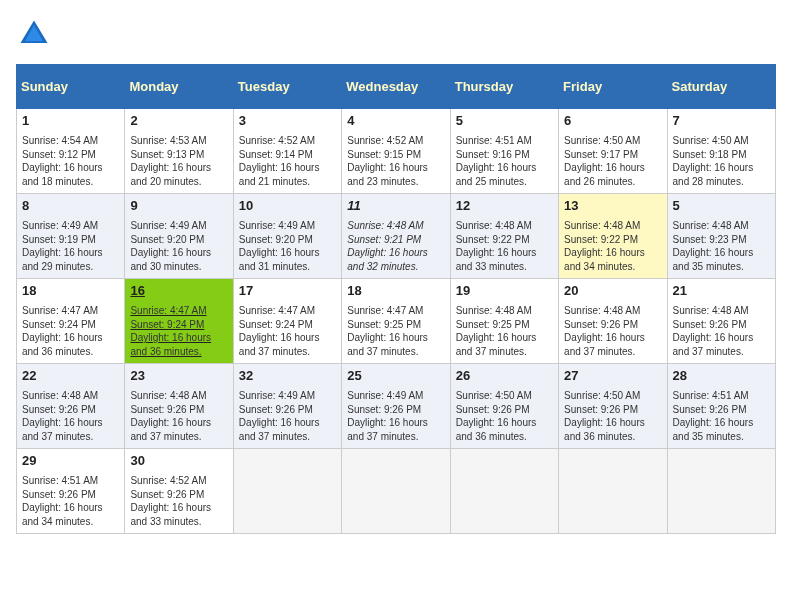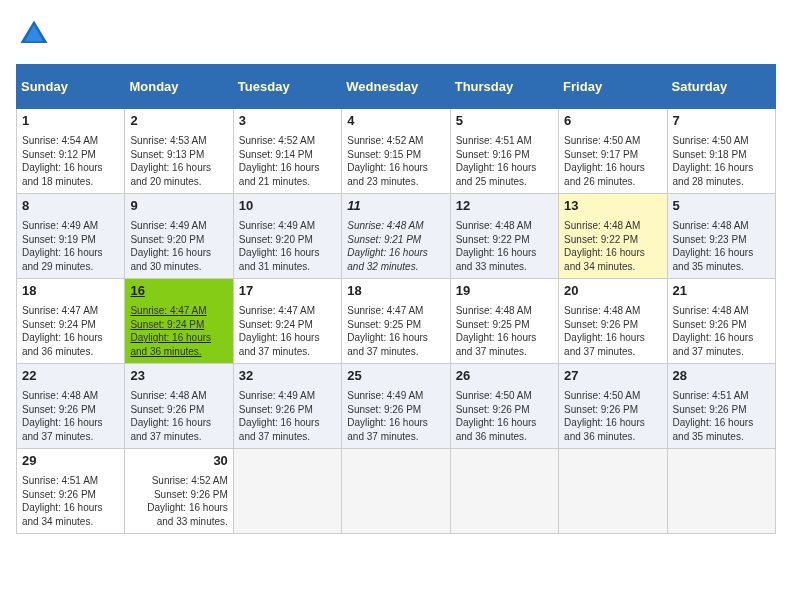--- a/index.html
+++ b/index.html
@@ -306,21 +306,21 @@
 Daylight: 16 hours and 35 minutes.</div>
         </td>
       </tr>
       <tr>
         <td style="background: rgb(255, 255, 255);">
           <span class="day-num">29</span>
           <div class="day-info" style="white-space: pre-line;">Sunrise: 4:51 AM
 Sunset: 9:26 PM
 Daylight: 16 hours and 34 minutes.</div>
         </td>
-        <td style="background: rgb(255, 255, 255); text-align: right;">
+        <td style="background: rgb(255, 255, 255);">
           <span class="day-num">30</span>
           <div class="day-info" style="white-space: pre-line;">Sunrise: 4:52 AM
 Sunset: 9:26 PM
 Daylight: 16 hours and 33 minutes.</div>
         </td>
         <td class="empty"></td>
         <td class="empty"></td>
         <td class="empty"></td>
         <td class="empty"></td>
         <td class="empty"></td>

